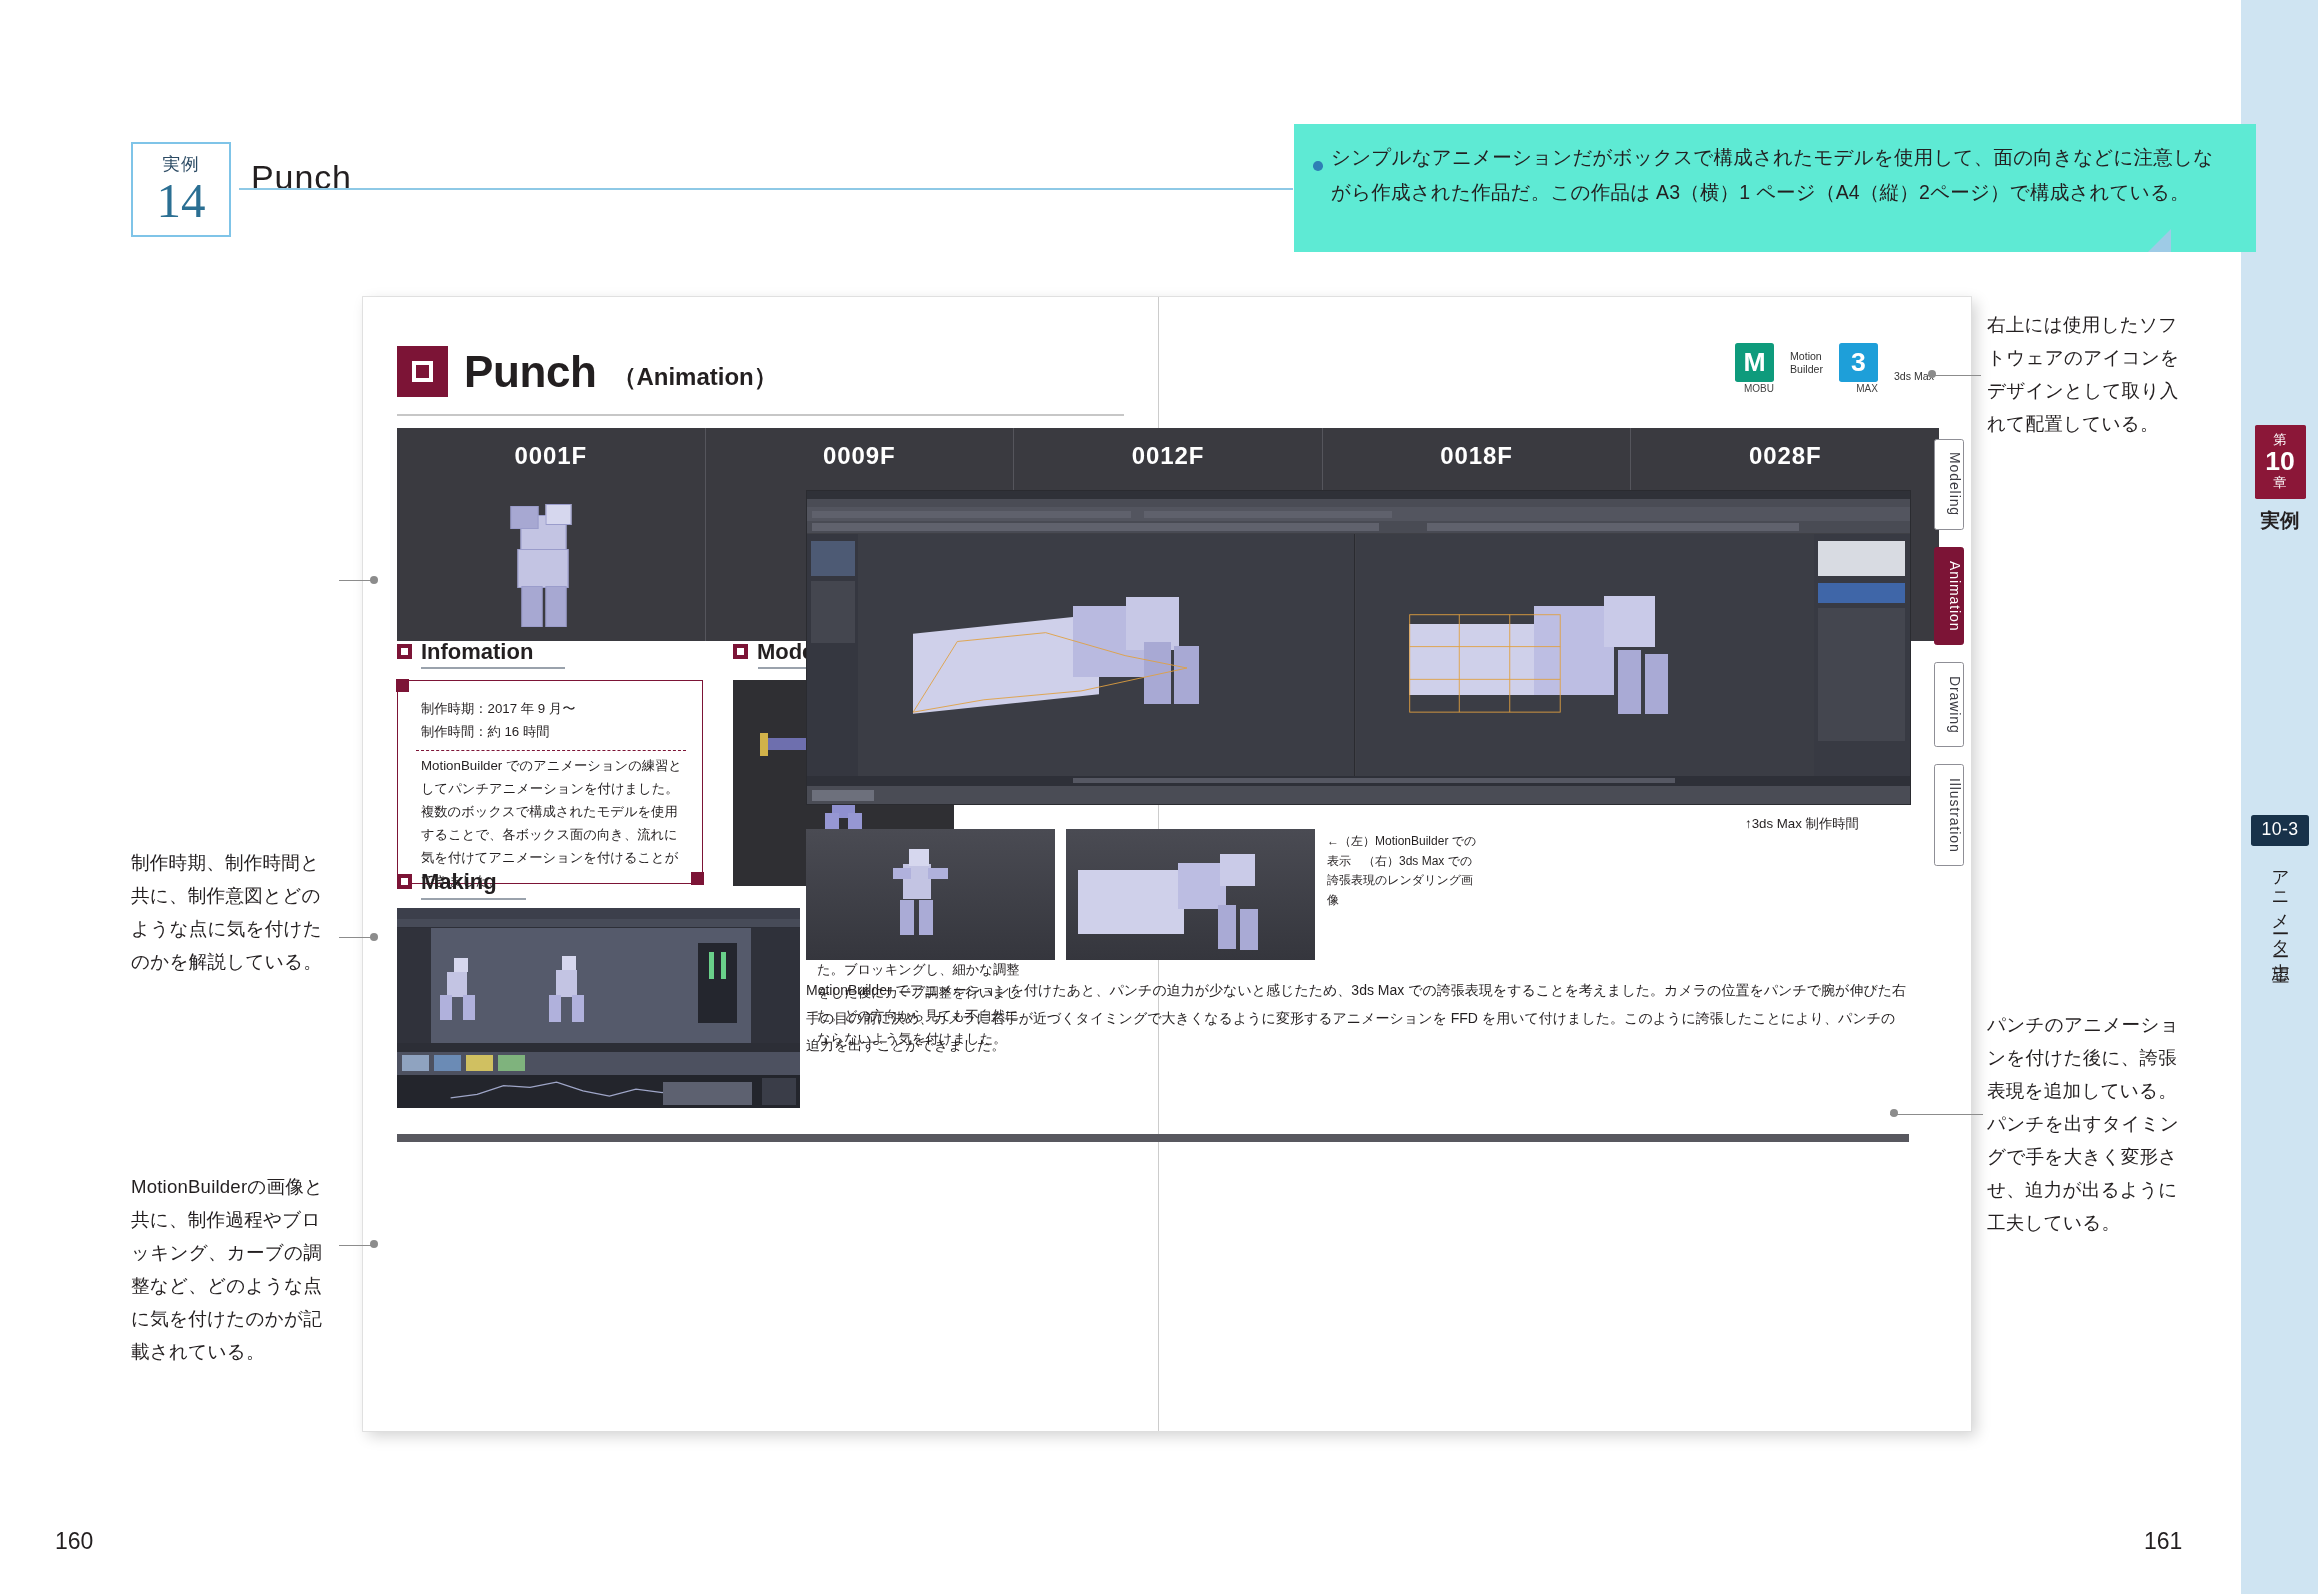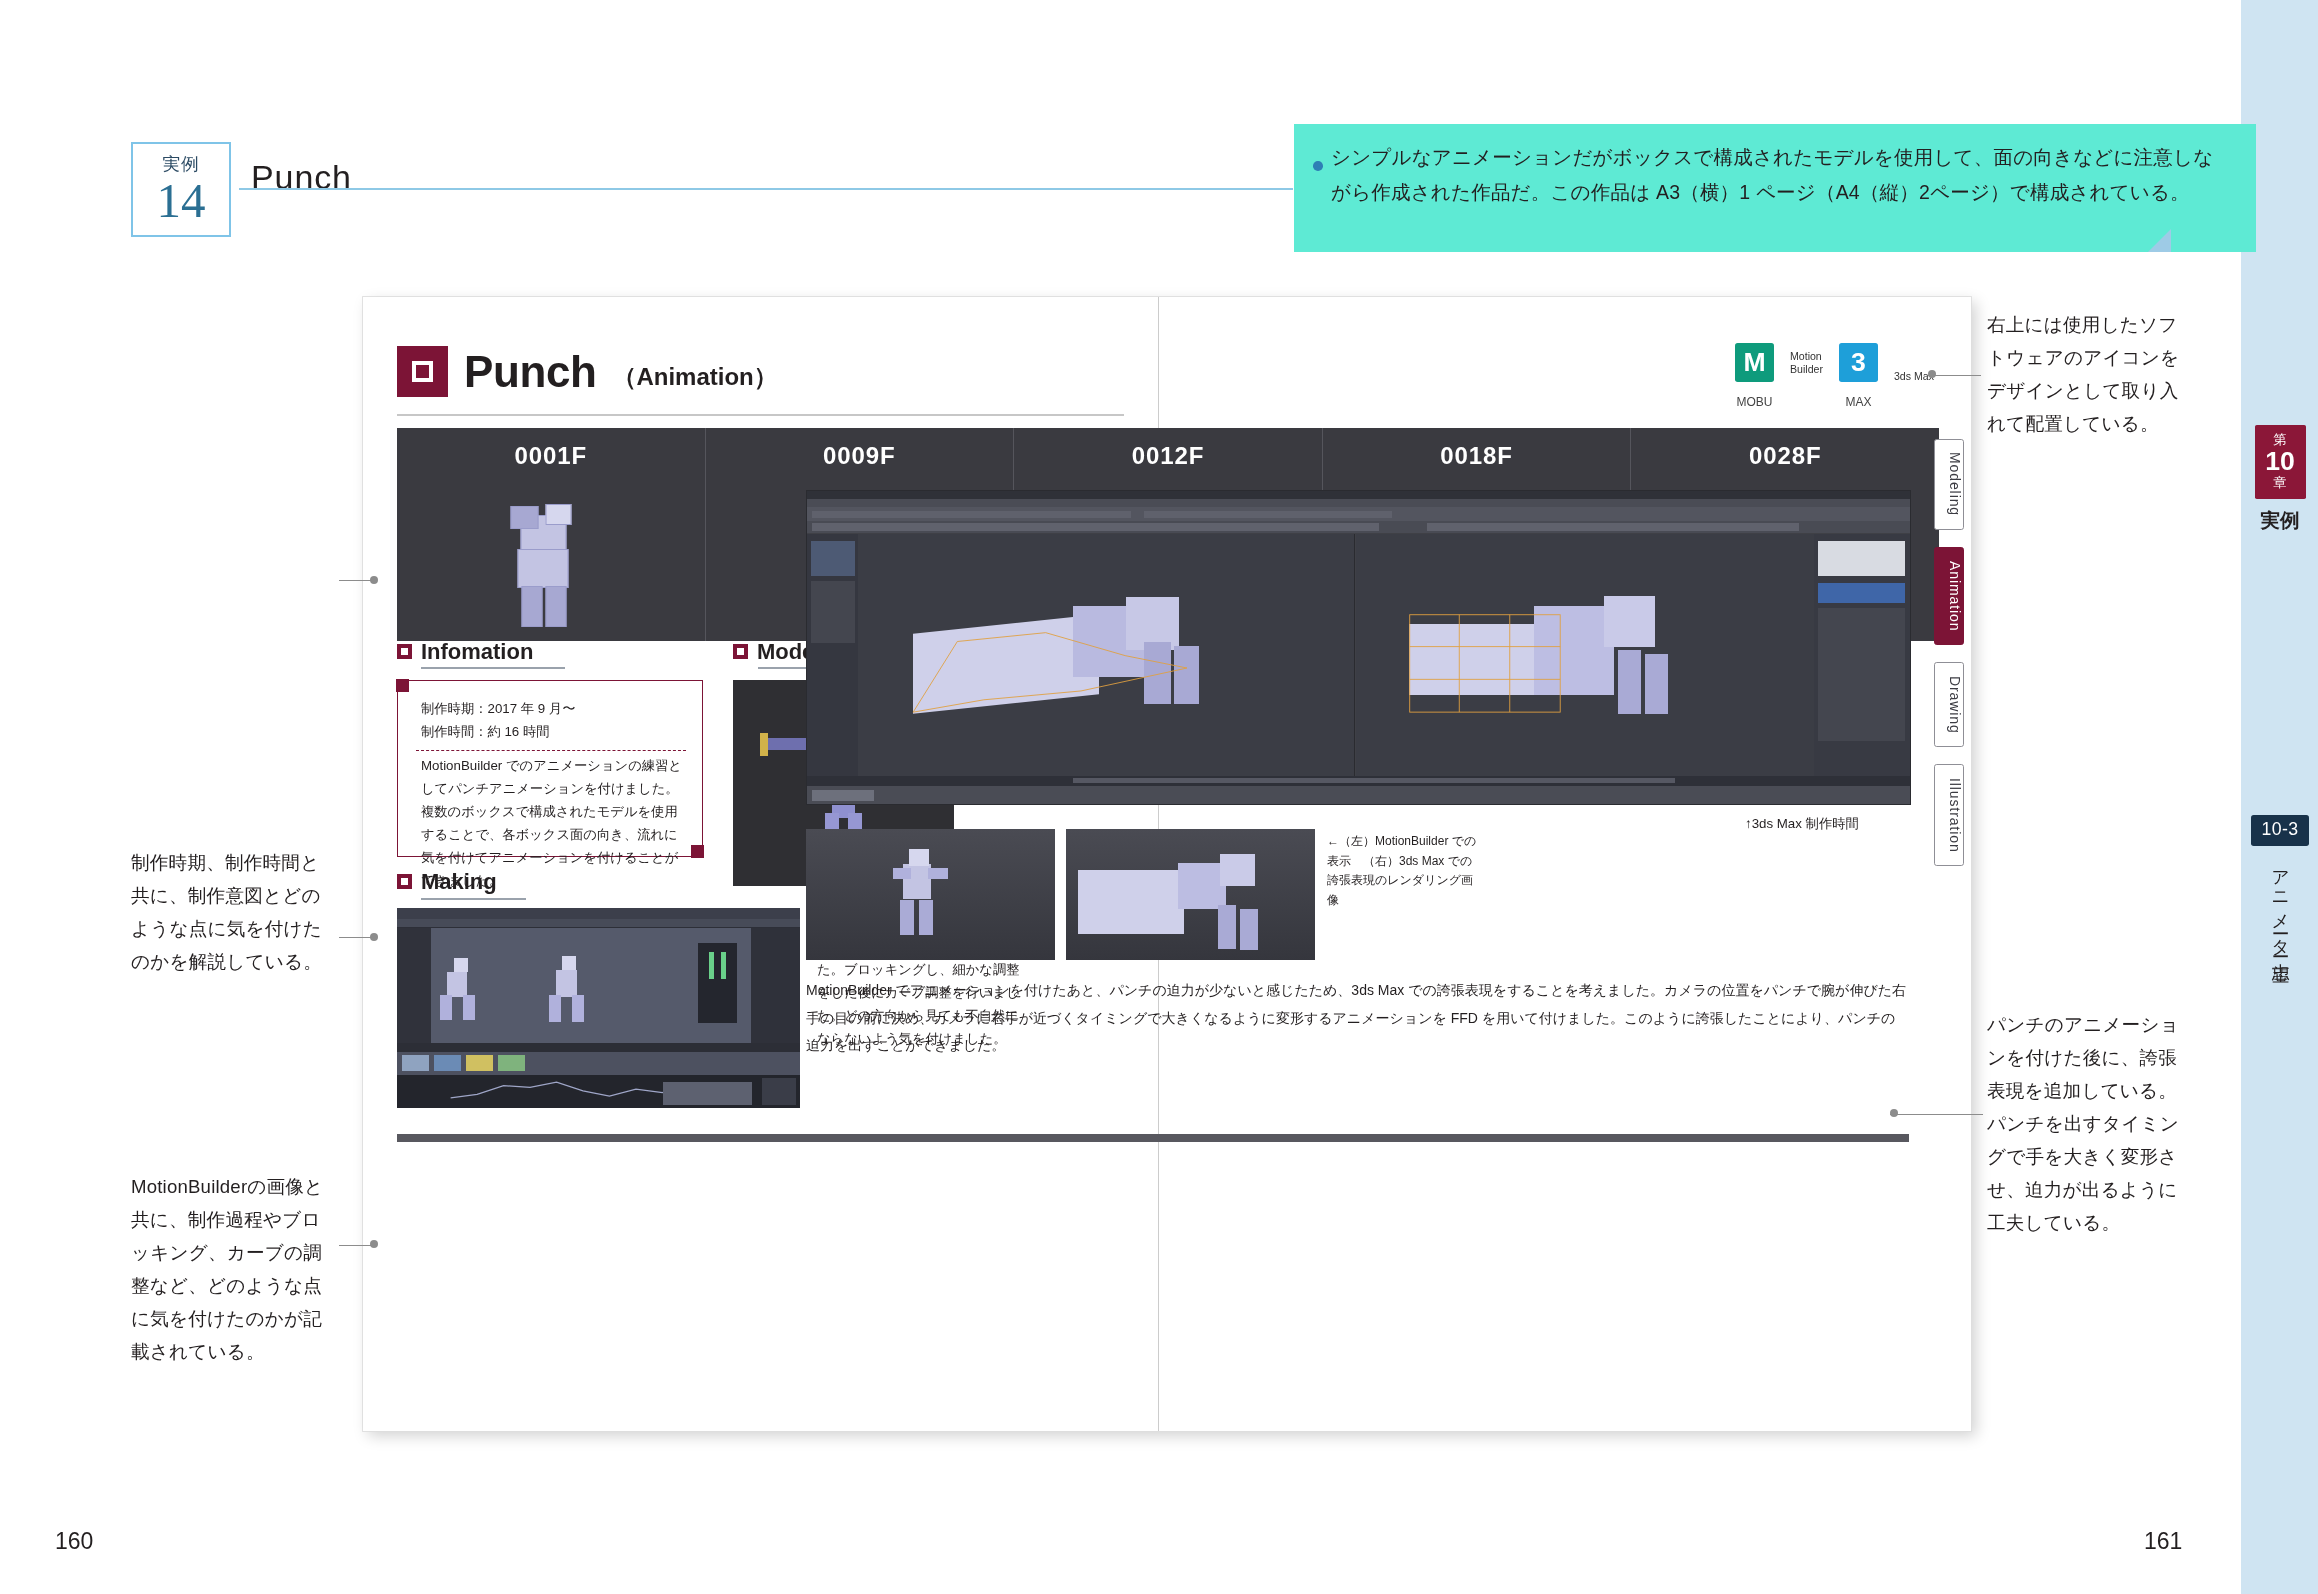--- a/index.html
+++ b/index.html
@@ -302,21 +302,21 @@
     position: absolute;
     height: 1.8px;
     background: #9aa2ac;
   }
 
   .info-box {
     position: absolute;
     left: 34px;
     top: 383px;
     width: 306px;
-    height: 177px;
+    height: 204px;
     border: 1.8px solid #7c1436;
     box-sizing: border-box;
   }
   .info-corner {
     position: absolute;
     width: 12.4px; height: 12.4px;
     background: #7c1436;
   }
   .info-meta {
     font-size: 13.3px;
@@ -386,21 +386,21 @@
     width: 39px; height: 39px;
     color: #ffffff;
     font-size: 26.6px;
     font-weight: bold;
     line-height: 39px;
     border-radius: 2.7px;
     margin: 0 auto;
   }
   .sw-ic .badge.m { background: #0e9b7c; }
   .sw-ic .badge.max { background: #1e9fd9; }
-  .sw-ic .nm { font-size: 12px; color: #444; margin-top: 13px; }
+  .sw-ic .nm { font-size: 10px; color: #444; margin-top: 1px; text-align: right; }
 
   .vtabs {
     position: absolute;
     right: 7px;
     top: 142px;
     width: 30px;
   }
   .vtab {
     width: 30px;
     margin-bottom: 17.7px;

